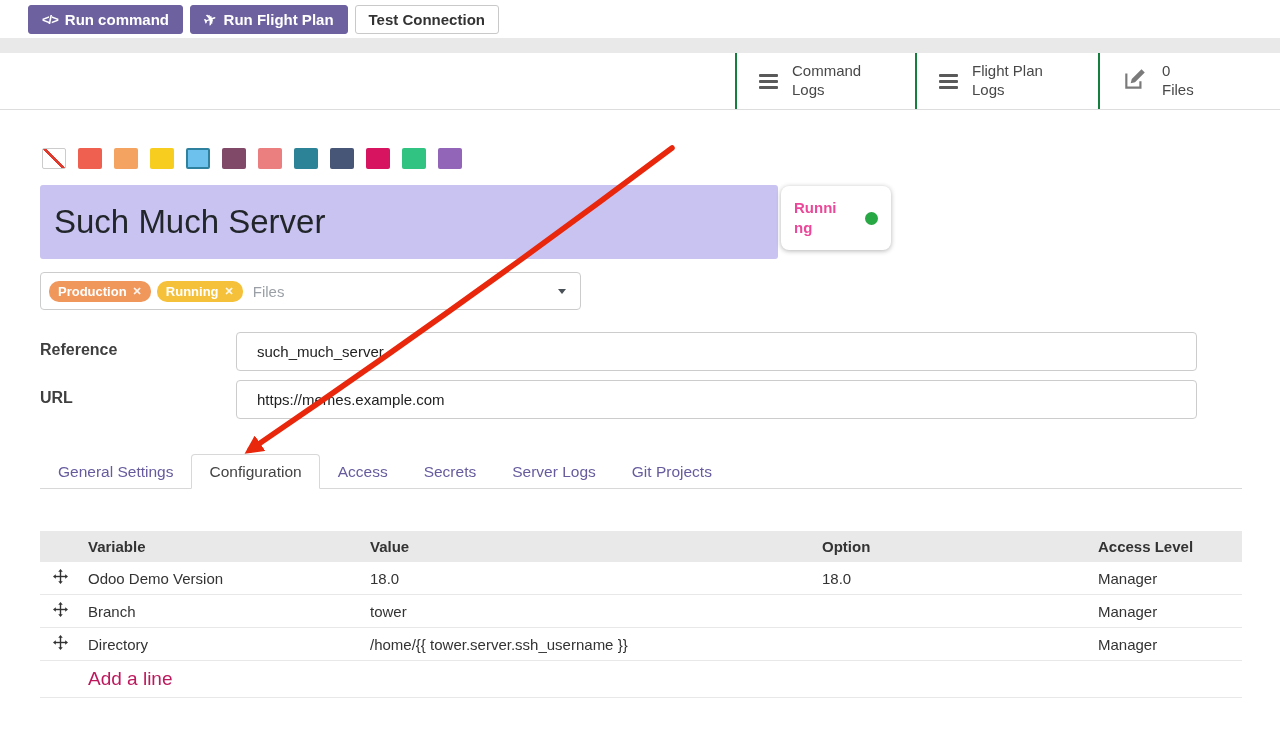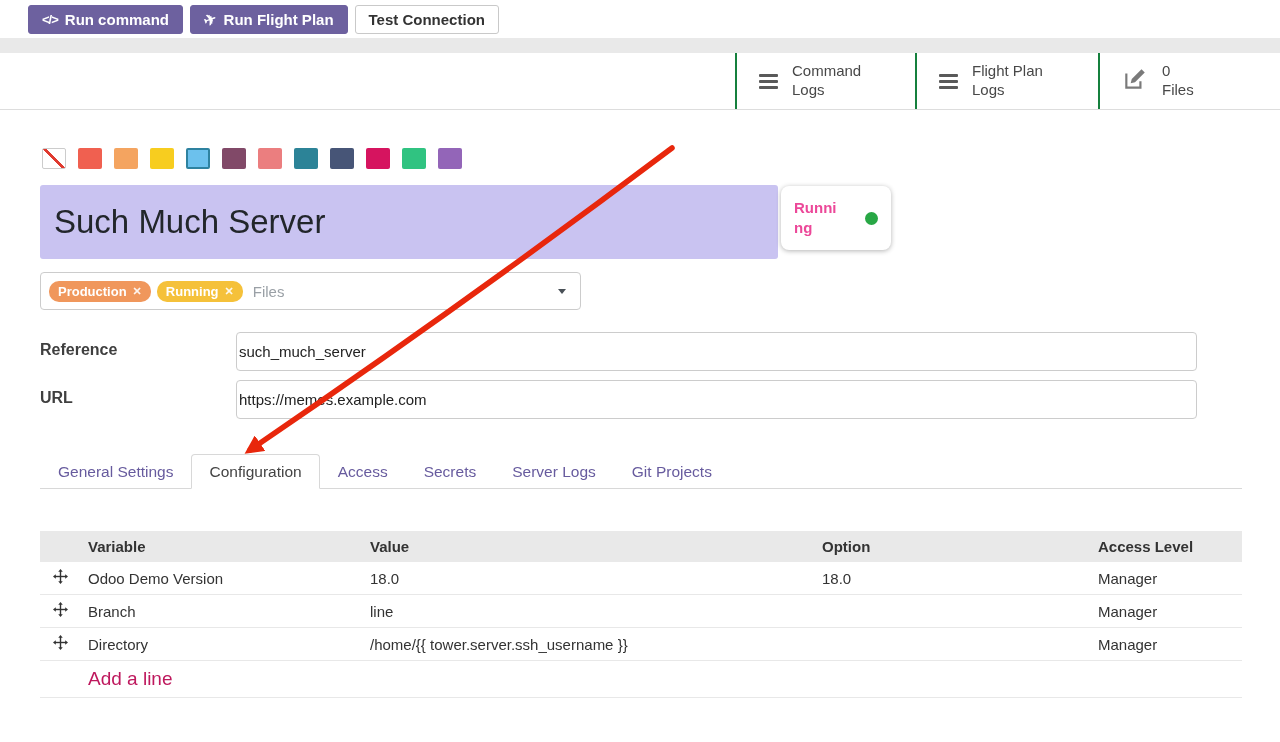--- a/index.html
+++ b/index.html
@@ -42,21 +42,21 @@
   
   .tags-box{position:absolute;left:40px;top:272px;width:541px;height:38px;border:1px solid #ccc;border-radius:4px;display:flex;align-items:center;padding:0 14px 0 8px;gap:6px;cursor:text;background:#fff}
   .tag-pill{display:inline-flex;align-items:center;gap:6px;color:#fff;font-size:13px;font-weight:bold;padding:3px 9px;border-radius:10px;white-space:nowrap}
   .tag-x{font-size:11px;opacity:.9;cursor:pointer}
   .tags-placeholder{color:#9aa0a6;font-size:15px;margin-left:4px}
   .tags-caret{margin-left:auto;width:0;height:0;border-left:4px solid transparent;border-right:4px solid transparent;border-top:5px solid #495057;cursor:pointer}
 
   
   .field-label{position:absolute;left:40px;font-size:16px;font-weight:bold;color:#3f3f3f}
   .fl1{top:341px}.fl2{top:389px}
-  .field-input{position:absolute;left:236px;width:961px;height:39px;border:1px solid #ccc;border-radius:4px;padding:0 2px;font-size:15px;color:#222;font-family:inherit;background:#fff;outline:none}
+  .field-input{position:absolute;left:236px;width:961px;height:39px;border:1px solid #ccc;border-radius:4px;padding:0 20px;font-size:15px;color:#222;font-family:inherit;background:#fff;outline:none}
   .fi1{top:332px}.fi2{top:380px}
 
   
   .tabs{position:absolute;left:40px;top:454px;width:1202px;display:flex;border-bottom:1px solid #d8d8d8;height:35px;align-items:flex-start}
   .tab{padding:0 17px;line-height:33px;font-size:15.5px;color:#675b9e;cursor:pointer;border:1px solid transparent;border-radius:4px 4px 0 0;margin-bottom:-1px;white-space:nowrap}
   .tab.active{background:#fff;border-color:#d8d8d8 #d8d8d8 #fff;color:#444}
 
   
   .cfg-table{position:absolute;left:40px;top:531px;width:1202px;border-collapse:collapse;font-size:15px;color:#333;table-layout:fixed}
   .cfg-table th{background:#e9e9e9;text-align:left;font-weight:bold;padding:7px 8px;color:#333}
@@ -217,21 +217,21 @@
                 <line x1="2" y1="8" x2="14" y2="8"></line>
               </g>
               <g fill="#333">
                 <polygon points="8,0 5.6,3 10.4,3"></polygon>
                 <polygon points="8,16 5.6,13 10.4,13"></polygon>
                 <polygon points="0,8 3,5.6 3,10.4"></polygon>
                 <polygon points="16,8 13,5.6 13,10.4"></polygon>
               </g>
             </svg></td>
         <td>Branch</td>
-        <td>line</td>
+        <td>tower</td>
         <td></td>
         <td>Manager</td>
       </tr>
       <tr>
         <td class="handle"><svg width="15" height="15" viewBox="0 0 16 16">
               <g stroke="#333" stroke-width="1.5">
                 <line x1="8" y1="2" x2="8" y2="14"></line>
                 <line x1="2" y1="8" x2="14" y2="8"></line>
               </g>
               <g fill="#333">

